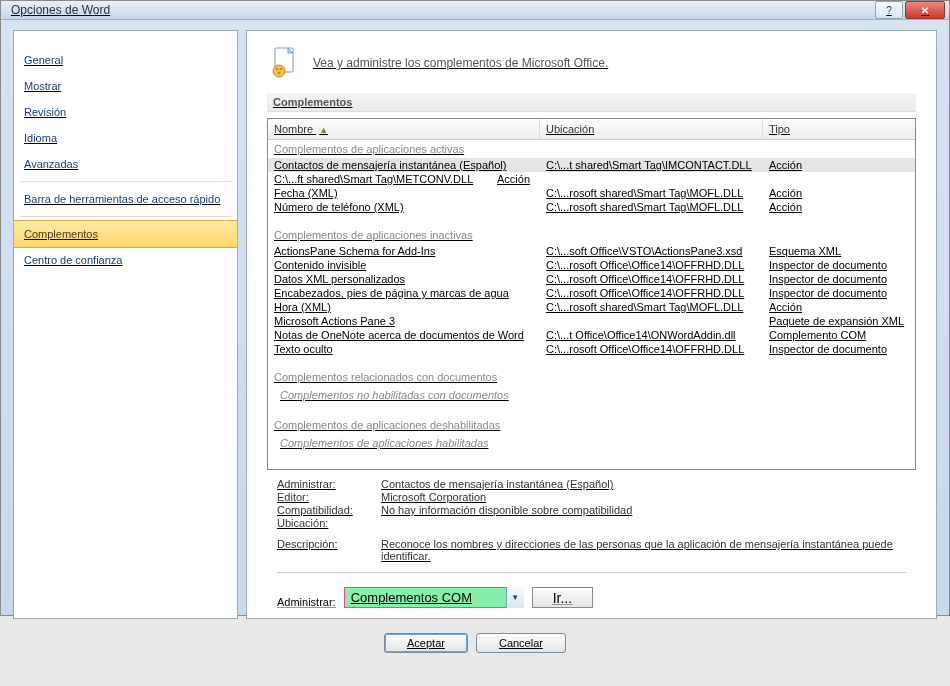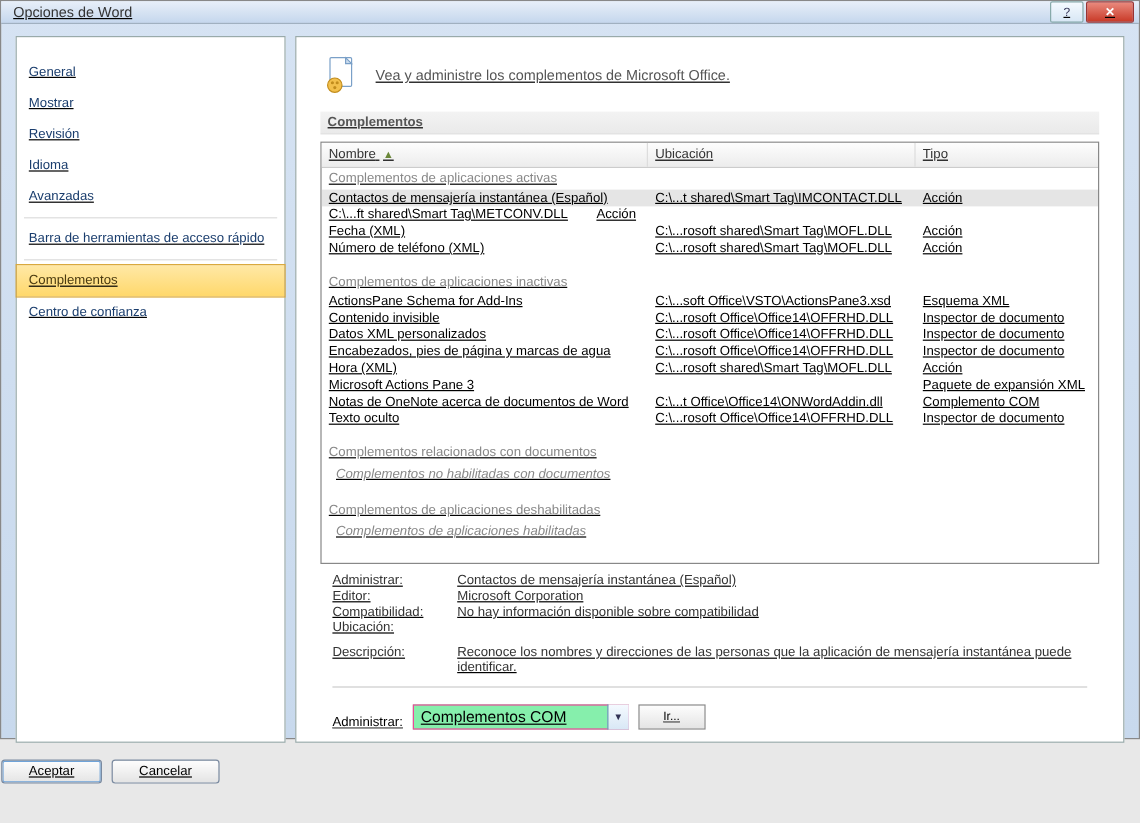--- a/index.html
+++ b/index.html
@@ -49,23 +49,23 @@
 .detail-row { display:flex; margin-bottom: 1px; }
 .detail-label { width: 104px; color:#333; }
 .detail-value { flex:1; color:#333; }
 .details-sep { border-top:1px solid #ccc; margin: 10px 0 8px 0; }
 
 .admin-row { display:flex; align-items:flex-end; gap:8px; padding: 2px 10px 0 10px; }
 .admin-label { text-decoration: underline; text-decoration-color:#999; }
 .select-wrap { position:relative; }
 .select { border:1px solid #ec4899; background:#86efac; padding: 2px 20px 2px 6px; width: 180px; height:21px; font-size:13px; }
 .select-arrow { position:absolute; right:0; top:0; width:18px; height:21px; border-left:1px solid #7a9ac0; background:linear-gradient(to bottom,#f5faff,#d8e7f5); display:flex; align-items:center; justify-content:center; font-size:8px; color:#335; pointer-events:none; }
-.go-btn { border:1px solid #8a8a8a; background:linear-gradient(to bottom,#fdfdfd,#e4e4e4); padding: 2px 20px; height:21px; font-size:10px; cursor:pointer; text-decoration:underline; text-decoration-color:#999; }
-
-.footer { display:flex; justify-content:flex-start; gap:8px; padding: 6px 0 10px 0; }
+.go-btn { border:1px solid #8a8a8a; background:linear-gradient(to bottom,#fdfdfd,#e4e4e4); padding: 2px 20px; height:21px; font-size:14px; cursor:pointer; text-decoration:underline; text-decoration-color:#999; }
+
+.footer { display:flex; justify-content:center; gap:8px; padding: 6px 0 10px 0; }
 .footer-btn { border:1px solid #7a8aa0; background:linear-gradient(to bottom,#fdfdfd,#e4e4e4); padding: 3px 22px; font-size:11px; cursor:pointer; border-radius:3px; }
 .footer-btn.accept{ box-shadow: 0 0 0 1px #6fa3d8 inset; }
 
 </style>
 </head>
 <body>
 
 <div class="window">
 
   <div class="titlebar">

